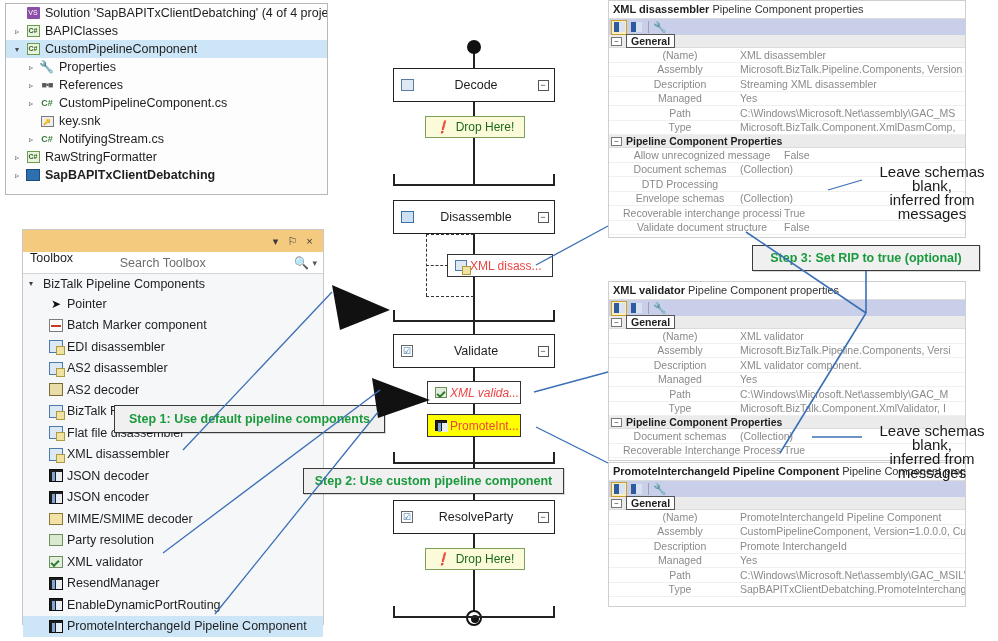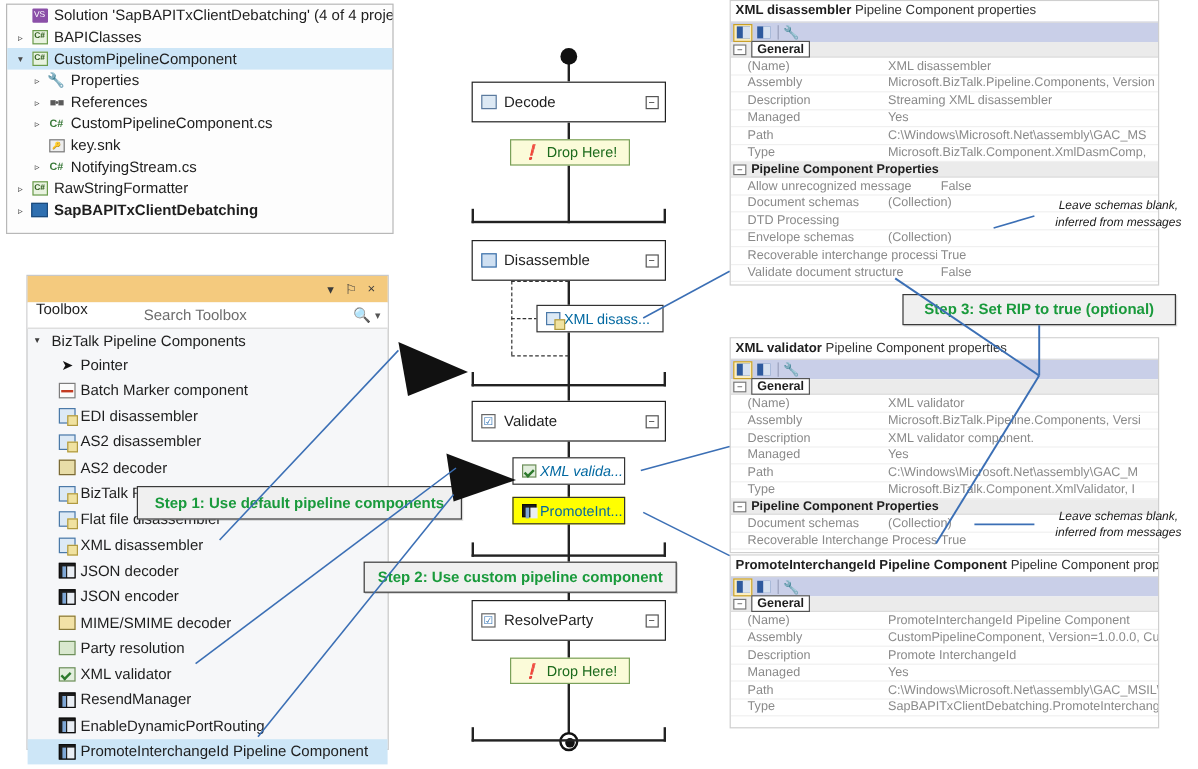--- a/index.html
+++ b/index.html
@@ -83,40 +83,40 @@
 
   
   .pipeline { position: absolute; left: 380px; top: 0px; width: 220px; height: 641px; }
   .pl-line { position:absolute; left: 93px; width: 2px; background: #222; }
   .stage {
     position: absolute; left: 13px; width: 162px; height: 34px;
     border: 1.5px solid #222; background: #fff;
     display: flex; align-items: center; font-size: 12.5px; color:#1e1e1e;
   }
   .stage .sico { width: 26px; display:flex; align-items:center; justify-content:center;}
-  .stage .slbl { flex: 1; }
+  .stage .slbl { flex: 1; text-align: center; }
   .stage .scol { width: 22px; display:flex; align-items:center; justify-content:center;}
   .minus-btn { width:11px;height:11px;border:1px solid #555;background:#fff;font-size:9px;line-height:9px;text-align:center;color:#333;}
   .st-ico-decode { width:13px;height:12px;border:1px solid #5c7a9e;background:#dde9f4;}
   .st-ico-disasm { width:13px;height:12px;border:1px solid #3a6fa8;background:#cfe0f2;}
   .st-ico-check { width:12px;height:12px;border:1px solid #666;background:#fff;font-size:9px;line-height:10px;text-align:center;color:#2f6fb0;}
   .bracket {
     position: absolute; left: 13px; width: 162px; height: 12px;
     border-left: 2px solid #222; border-right: 2px solid #222; border-bottom: 2px solid #222;
   }
   .drop-here {
     position: absolute; left: 45px; width: 100px; height: 22px;
     border: 1.5px solid #7aa05a; background: #fbfbd9;
     display: flex; align-items: center; justify-content: center;
     font-size: 12px; color: #1d6b1d;
   }
   .drop-here .bang { color: #444; font-style: italic; font-weight: bold; margin-right: 5px; font-size: 12px;}
   .comp-box {
     position: absolute; height: 23px; border: 1.5px solid #333; background: #fff;
-    display: flex; align-items: center; padding-left: 4px; font-size: 12px; color:#0369a1;
+    display: flex; align-items: center; padding-left: 4px; font-size: 12px; color:#ef4444;
   }
   .comp-box.hl { background: #ffff00; }
   .comp-box .cico { width: 18px; display:flex;align-items:center;justify-content:center;}
   .dash-wrap { position:absolute; border-left: 1.5px dashed #333; }
   .dash-h { position:absolute; border-top: 1.5px dashed #333; }
   .circle-start { position:absolute; left:87px; width:14px;height:14px;border-radius:50%;background:#111;}
   .circle-end {
     position:absolute; left:86px; width:16px;height:16px;border-radius:50%;border:2px solid #111;background:#fff;
   }
   .circle-end:after{content:'';position:absolute;left:3px;top:3px;width:8px;height:8px;border-radius:50%;background:#111;}
@@ -141,33 +141,33 @@
   .tbi-az:after{content:'';position:absolute;left:5px;top:0;width:6px;height:10px;background:#d8e2f0;}
   .tbi-wrench { color:#8a8a8a; font-size:11px; }
   .pg-sep { width:1px;height:12px;background:#9aa0bb;margin:0 3px;}
   .pg-cat {
     display:flex; align-items:center; height:13px; background:#ebebeb; border-bottom:1px solid #dcdcdc;
     font-size:10.5px; color:#1e1e1e; font-weight:bold; padding-left:2px;
   }
   .pg-cat .exp { width:11px;height:9px;border:1px solid #777;background:#fff;font-size:8px;line-height:7px;text-align:center;margin-right:4px;color:#333;font-weight:normal;}
   .pg-cat .cl { background:#fff; border:1px solid #555; padding:0 4px; }
   .pg-row { display:flex; height:14.5px; align-items:center; border-bottom:1px solid #f0f0f0; white-space:nowrap; overflow:hidden;}
-  .pg-row .k { width: 128px; flex:0 0 128px; padding-left:14px; color:#8a8a8a; overflow:hidden;}
+  .pg-row .k { width: 128px; flex:0 0 128px; padding-left:14px; color:#8a8a8a; overflow:hidden;text-align:center;}
   .pg-row .v { flex:1; color:#8a8a8a; padding-left:3px; overflow:hidden;}
   .pg-row.wide .k { width:172px; flex:0 0 172px; }
 
   
   .callout {
     position: absolute; border: 1.5px solid #3a3a3a; background: #f0f0f0;
     display: flex; align-items: center; justify-content: center;
     color: #1a9a3c; font-weight: bold; font-size: 12.5px; padding: 0 8px;
     box-shadow: 1px 1px 0 rgba(0,0,0,0.15);
   }
   .note-italic {
-    position: absolute; font-style: italic; font-size: 10px; color: #1a1a1a;
+    position: absolute; font-size: 15px; color: #1a1a1a;
     line-height: 14px; text-align: center;
   }
   svg.overlay { position:absolute; left:0; top:0; width:998px; height:641px; pointer-events:none; }
 </style>
 </head>
 <body>
 
 <div id="root">
 
   <div class="sol-explorer">

